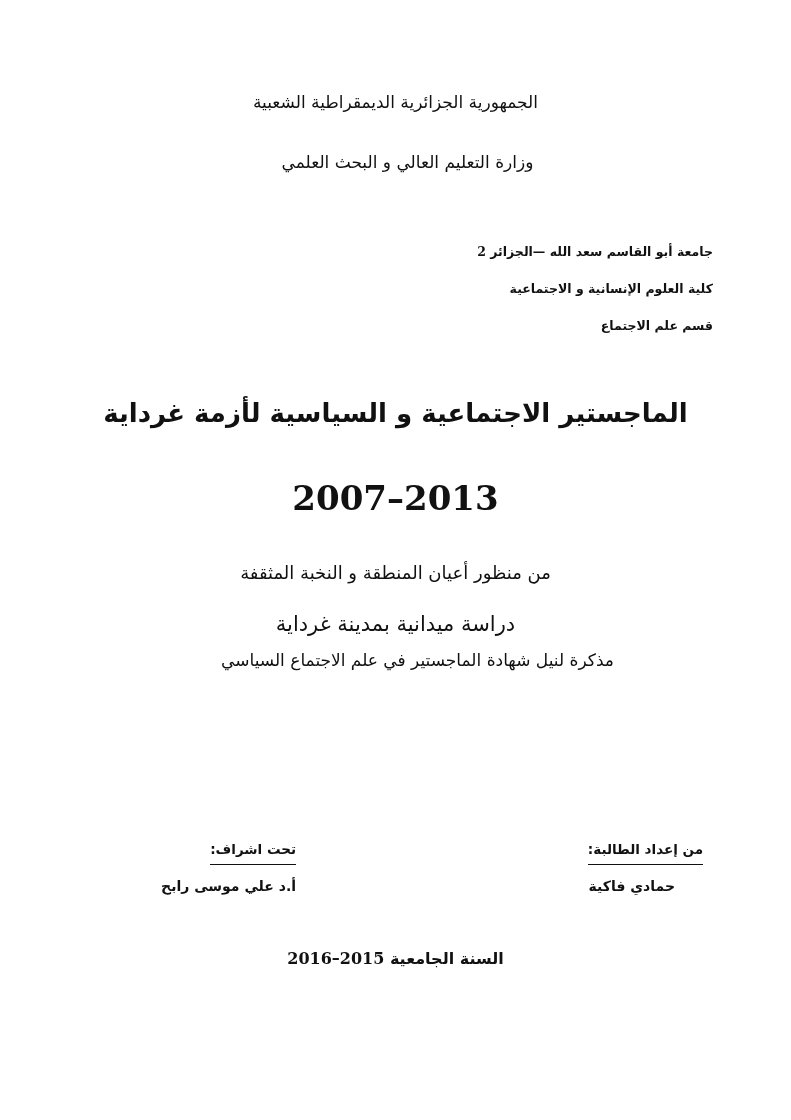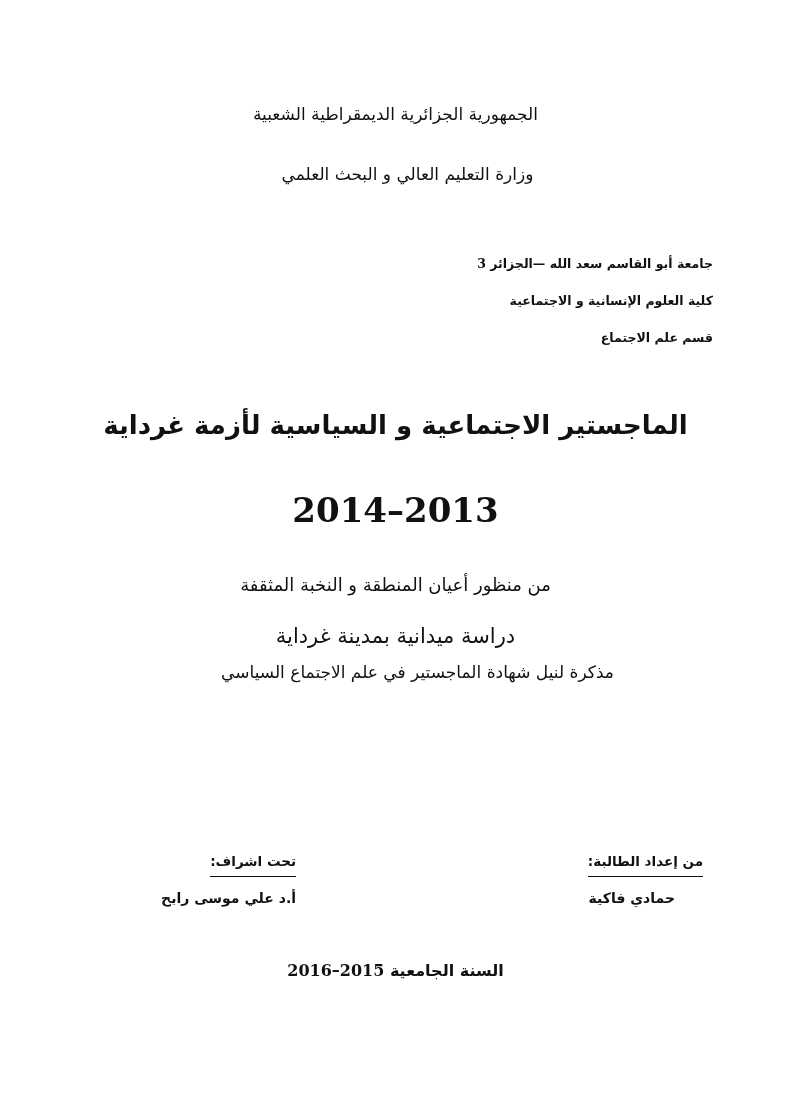--- a/index.html
+++ b/index.html
@@ -1,21 +1,21 @@
 <!DOCTYPE html>
 <html lang="ar" dir="rtl"><head>
 <meta charset="utf-8">
 <style>
   * { box-sizing: border-box; }
   html, body { margin: 0; padding: 0; background: #ffffff; }
   .page {
     position: relative;
     width: 791px;
     height: 1076px;
-    margin: 12px auto;
+    margin: 0 auto;
     background: #ffffff;
     direction: rtl;
     color: #111111;
     font-family: "DejaVu Sans", sans-serif;
     overflow: hidden;
   }
   .centered {
     position: absolute;
     left: 0;
     right: 0;
@@ -82,28 +82,28 @@
 </head>
 <body>
 
 <div class="page">
 
   <div class="centered header-line1">الجمهورية الجزائرية الديمقراطية الشعبية</div>
 
   <div class="centered header-line2">وزارة التعليم العالي و البحث العلمي</div>
 
   <div class="institution">
-    <div>جامعة أبو القاسم سعد الله —الجزائر 3</div>
+    <div>جامعة أبو القاسم سعد الله —الجزائر 2</div>
     <div>كلية العلوم الإنسانية و الاجتماعية</div>
     <div>قسم علم الاجتماع</div>
   </div>
 
   <div class="centered thesis-title">الماجستير الاجتماعية و السياسية لأزمة غرداية</div>
 
-  <div class="centered thesis-years">2013–2014</div>
+  <div class="centered thesis-years">2013–2007</div>
 
   <div class="centered subtitle-1">من منظور أعيان المنطقة و النخبة المثقفة</div>
 
   <div class="centered subtitle-2">دراسة ميدانية بمدينة غرداية</div>
 
   <div class="centered subtitle-3">مذكرة لنيل شهادة الماجستير في علم الاجتماع السياسي</div>
 
   <div class="credit-col credit-student">
     <span class="credit-heading">من إعداد الطالبة:</span>
     <div class="credit-name">حمادي فاكية</div>

